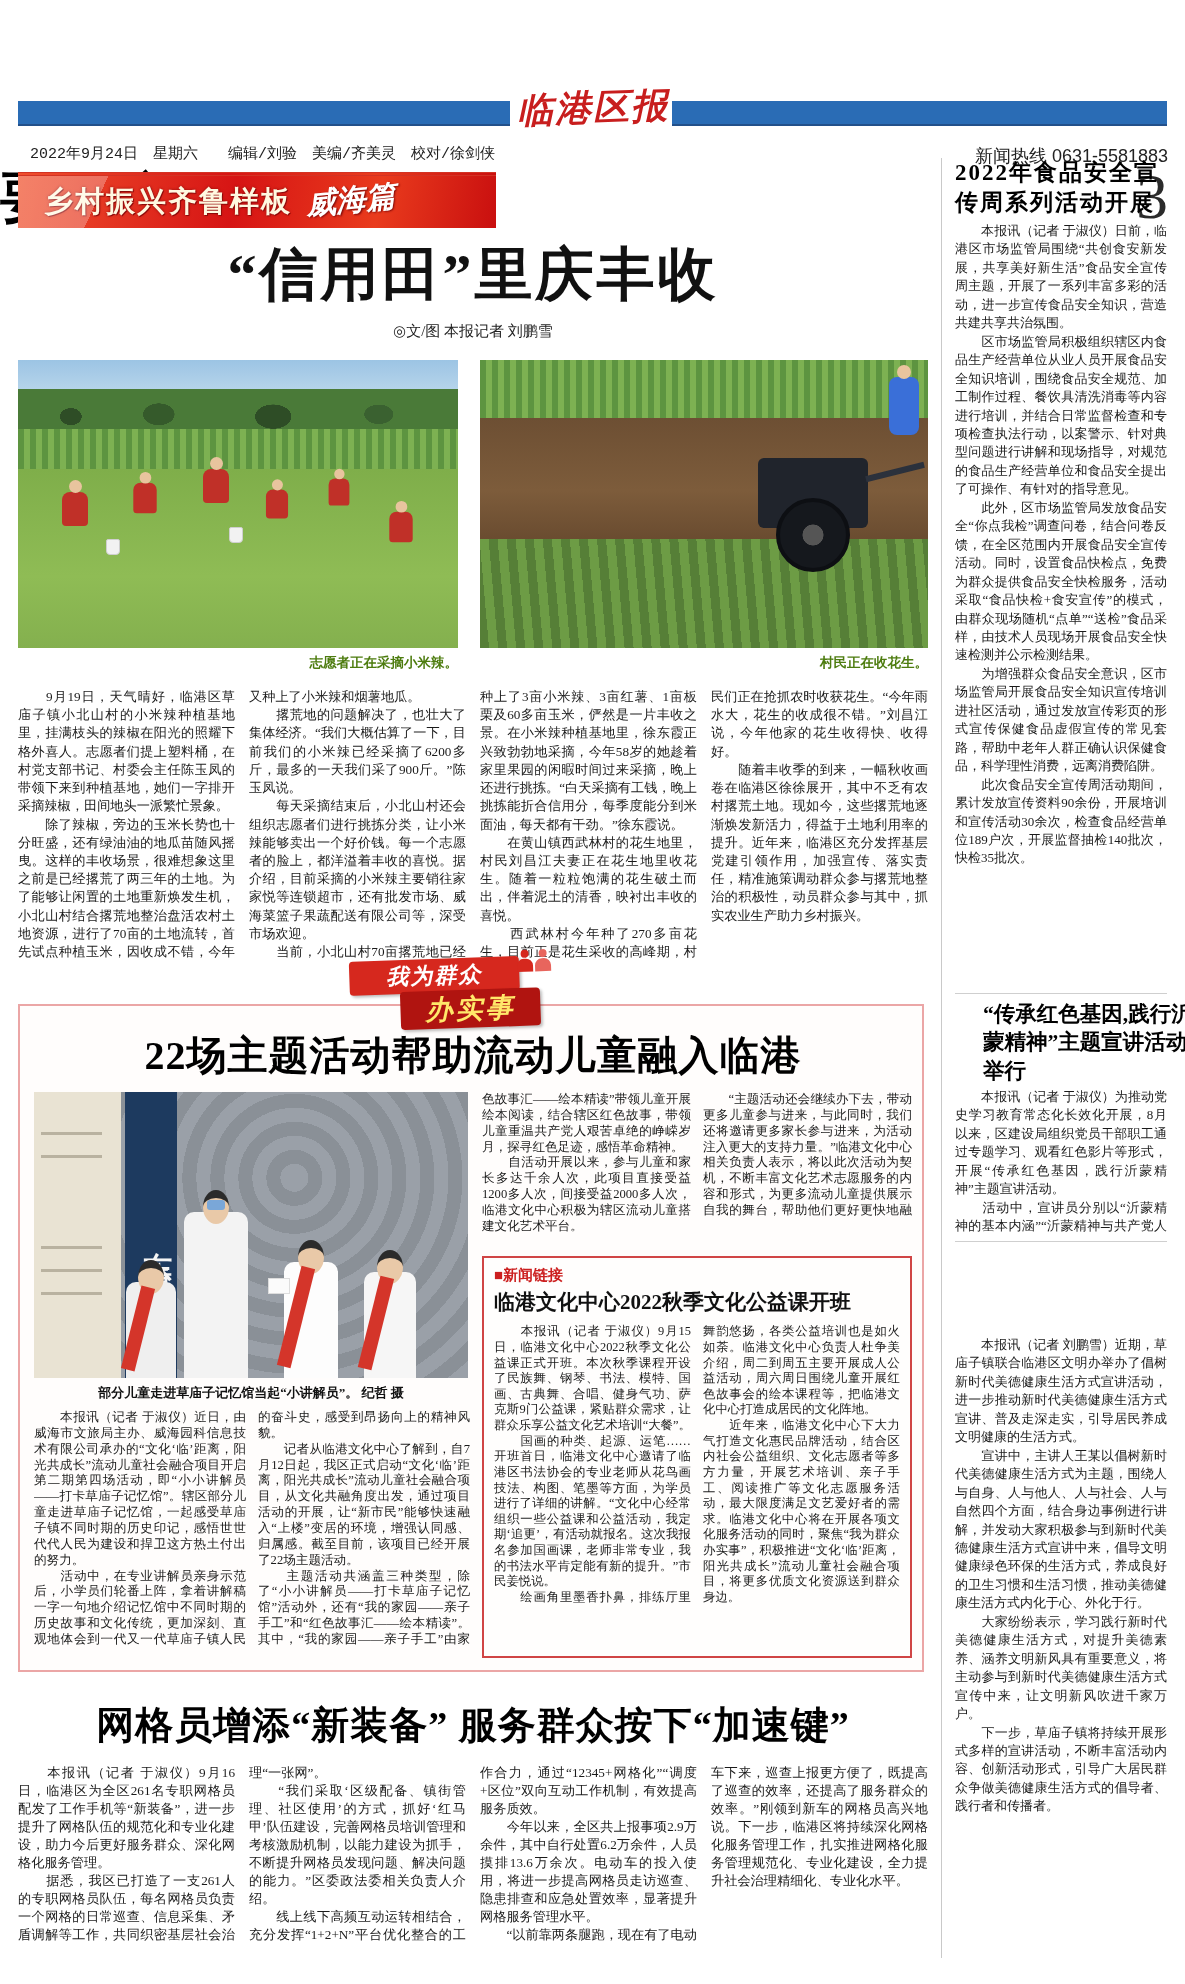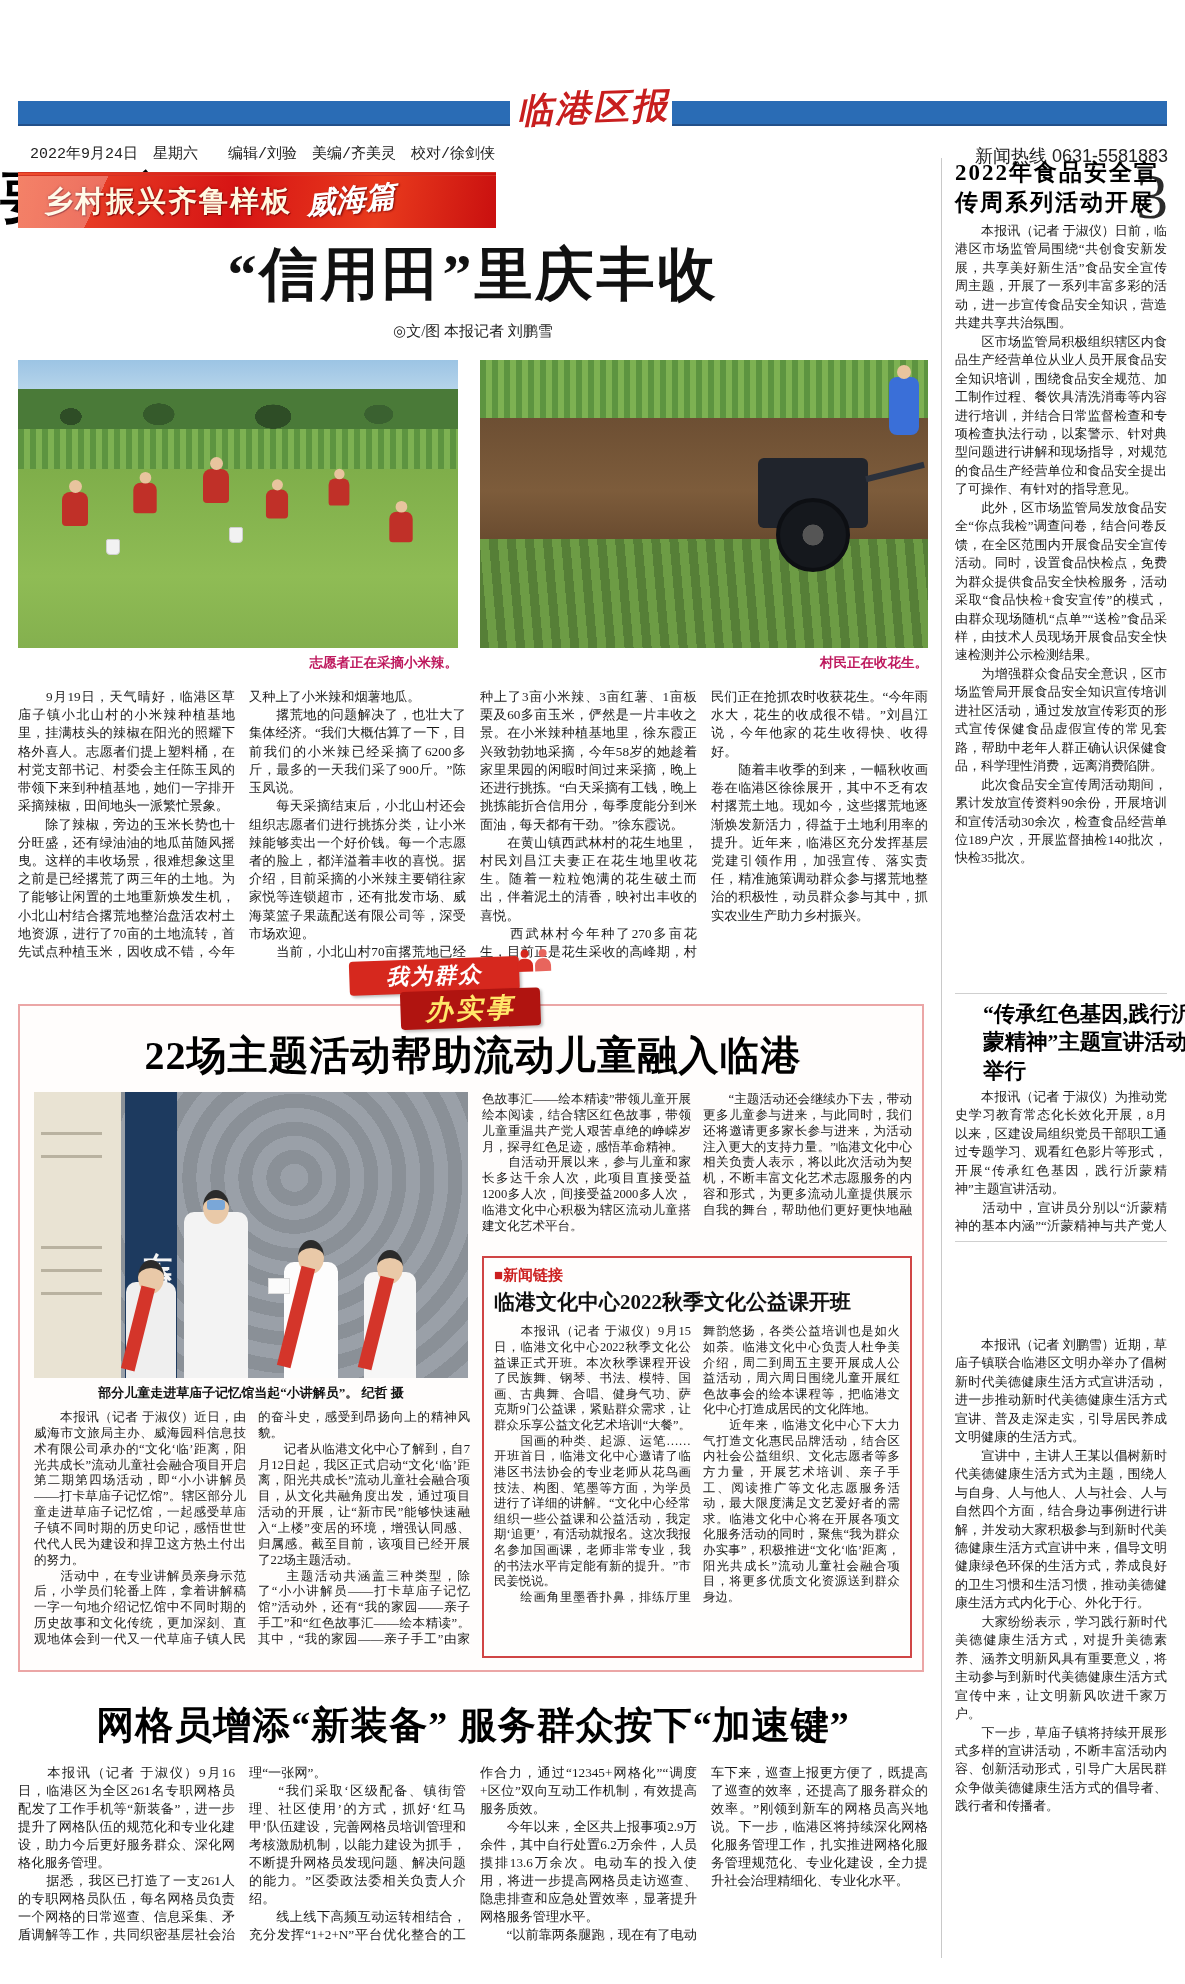--- a/index.html
+++ b/index.html
@@ -39,21 +39,21 @@
       text-shadow:0 0 3px #8f0a0a,1px 1px 0 #8f0a0a;}
   .banner-script{font-size:30px;font-style:italic;font-weight:bold;color:#ffffff;
       transform:rotate(-6deg) translateY(-2px);text-shadow:1px 1px 2px #7c0808;}
   .headline{position:absolute;top:72px;left:0;width:910px;text-align:center;
       font-size:58px;font-weight:bold;letter-spacing:3px;color:#111;}
   .byline{position:absolute;top:158px;left:0;width:910px;text-align:center;font-size:15px;color:#222;}
 
   .photo{position:absolute;top:196px;height:288px;overflow:hidden;}
   .photo-left{left:0;width:440px;}
   .photo-right{left:462px;width:448px;}
-  .caption{position:absolute;top:490px;font-size:13.5px;font-weight:bold;color:#be185d;text-align:right;}
+  .caption{position:absolute;top:490px;font-size:13.5px;font-weight:bold;color:#4d7c0f;text-align:right;}
   .cap-l{left:0;width:440px;}
   .cap-r{left:462px;width:448px;}
 
   .lead-body{position:absolute;top:524px;left:0;width:910px;height:312px;
       column-count:4;column-gap:14px;font-size:13.2px;line-height:1.38;}
 
   
   .sky{position:absolute;top:0;left:0;right:0;height:13%;background:linear-gradient(#9cc4e4,#bcd8ec);}
   .trees{position:absolute;top:10%;left:0;right:0;height:16%;
       background:radial-gradient(18px 14px at 12% 60%,#2e4d26 60%,transparent 61%),

